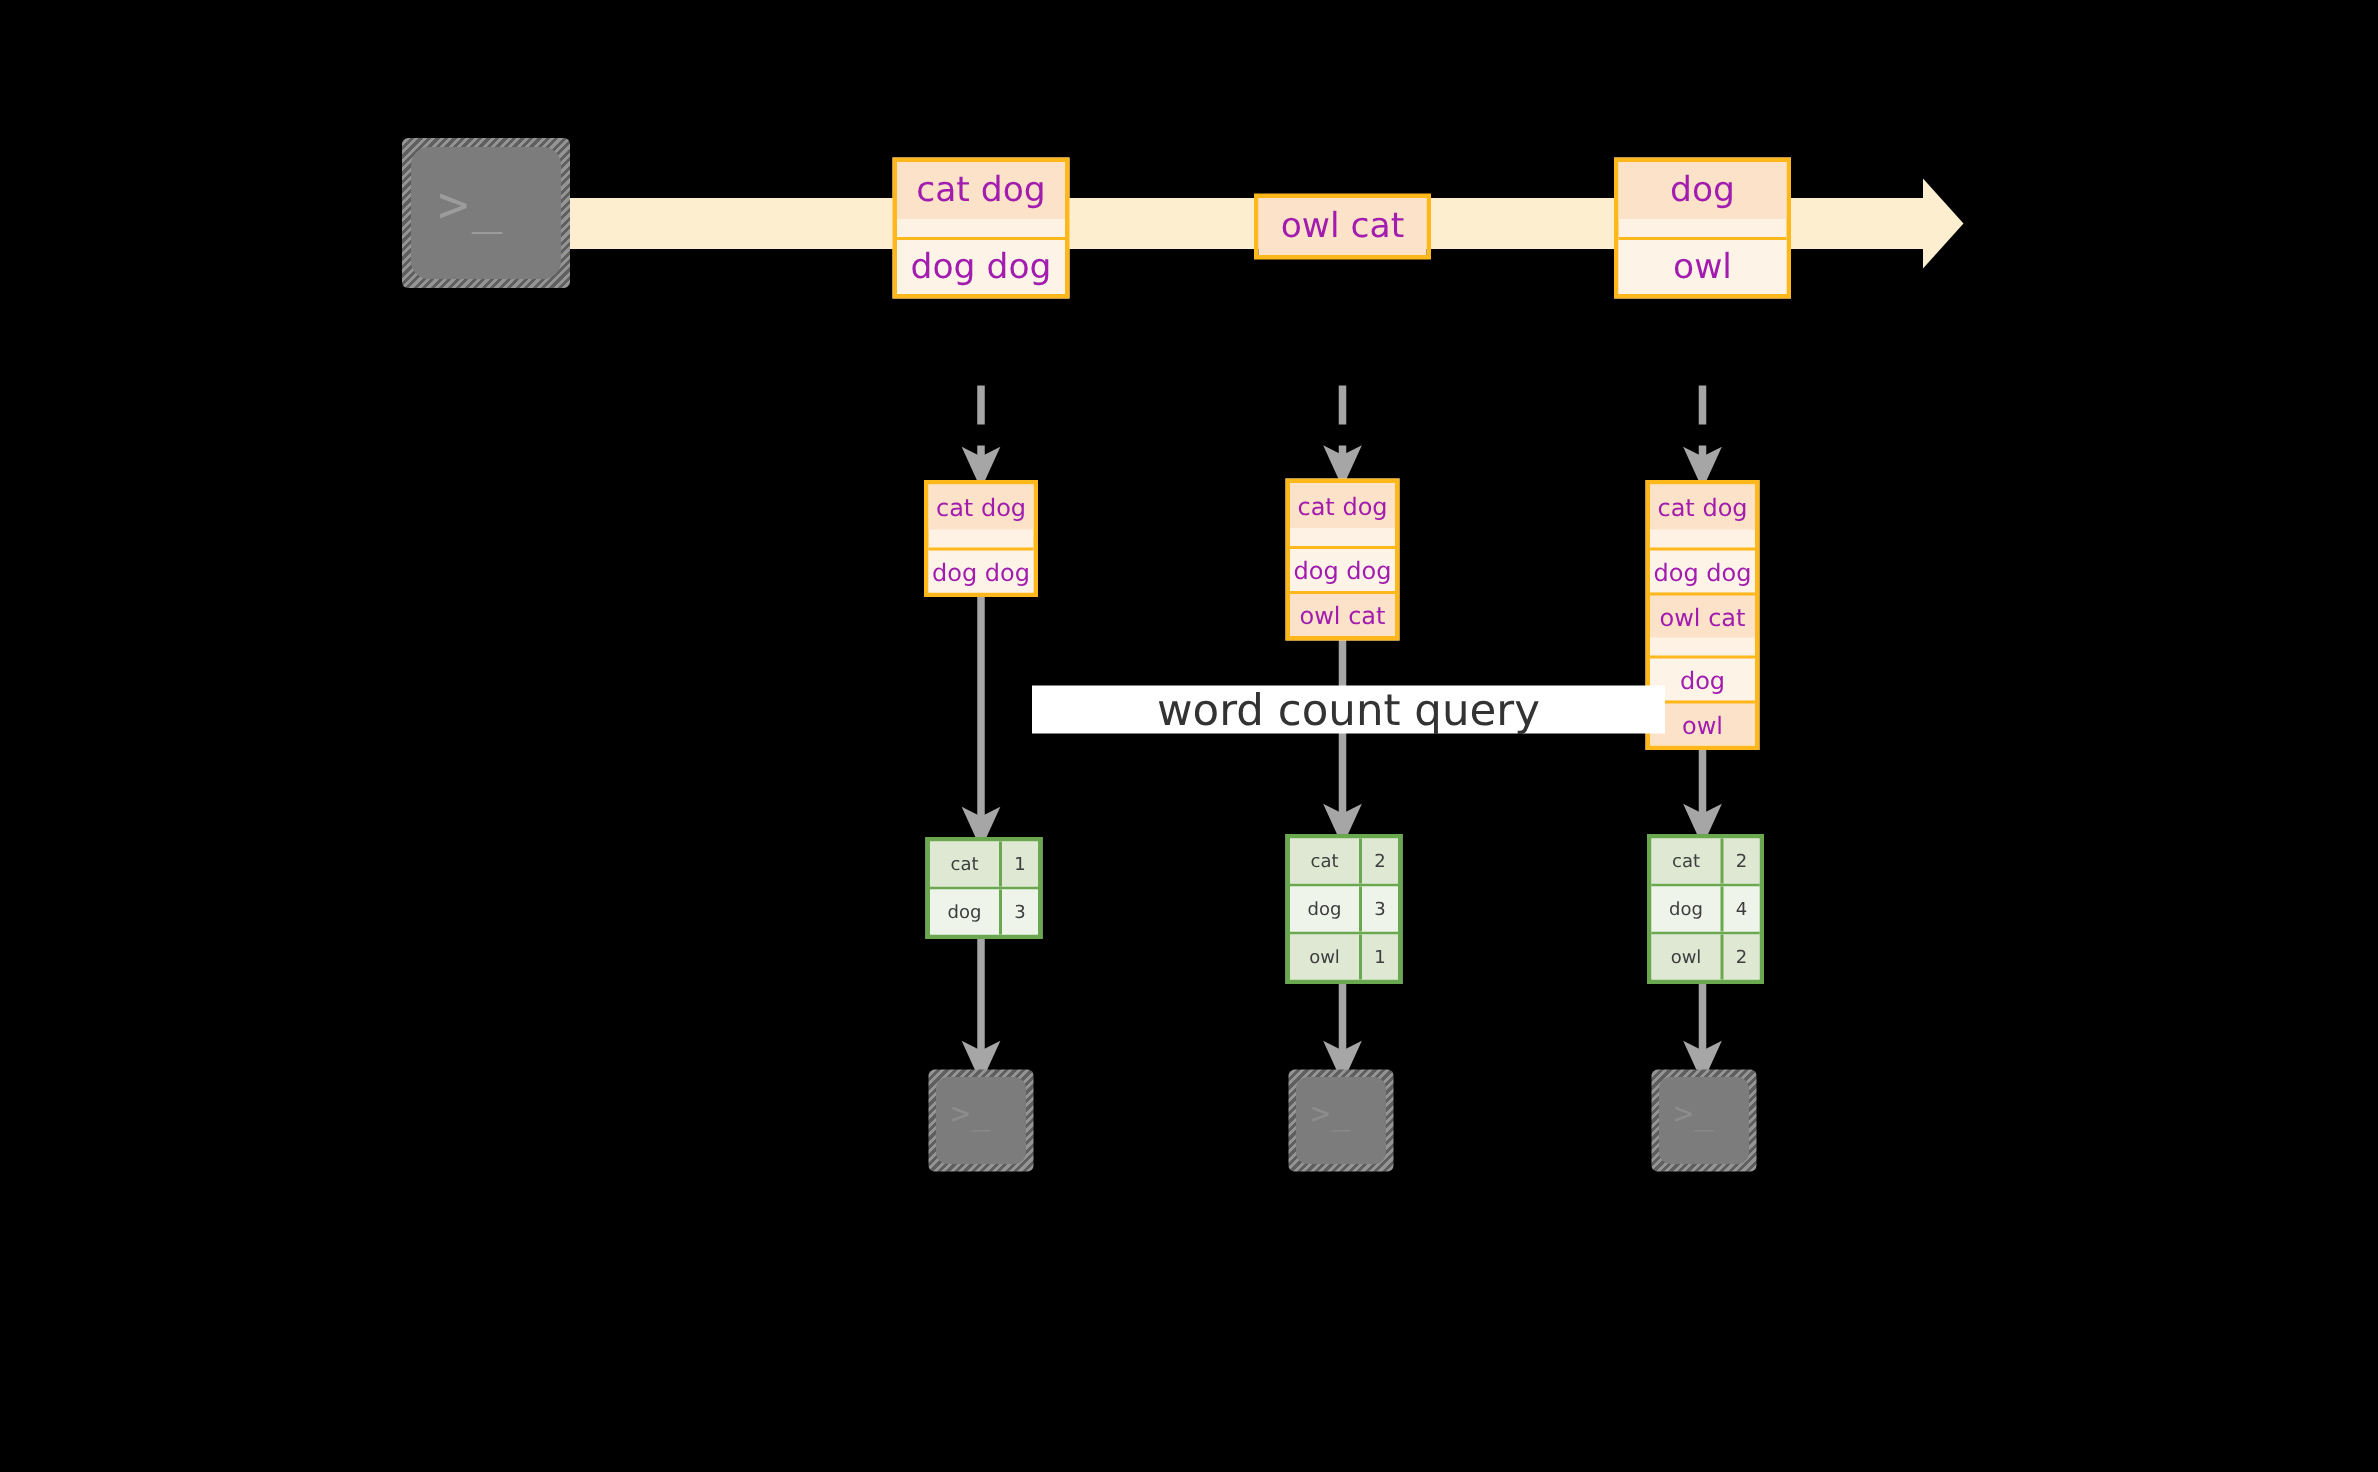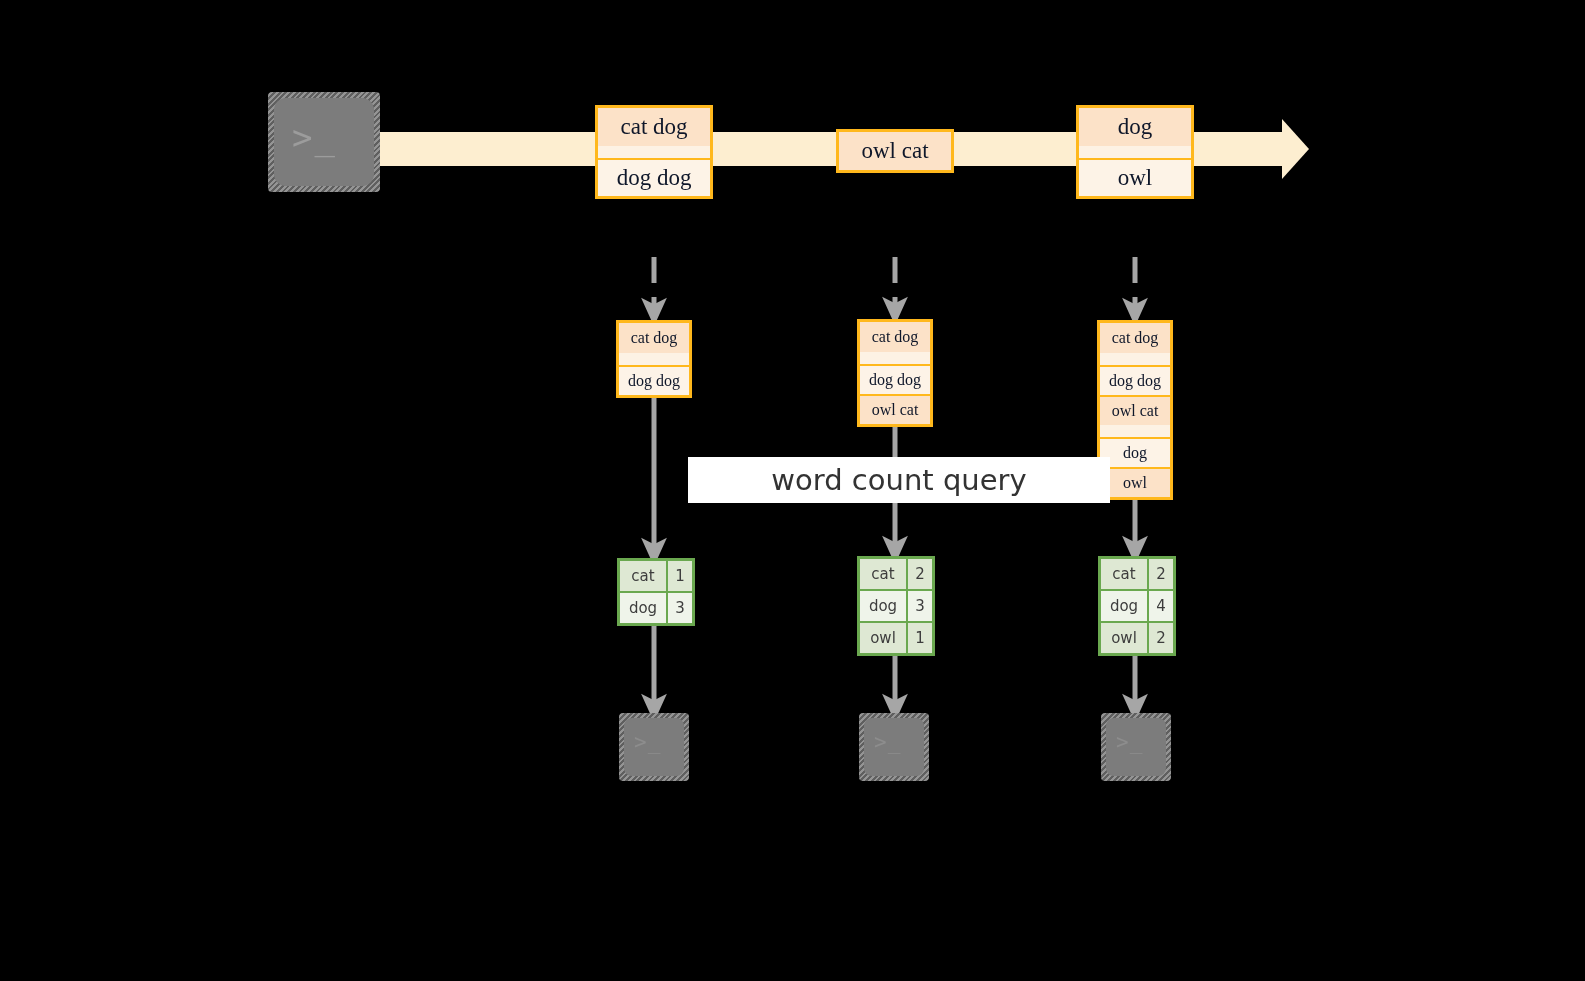--- a/index.html
+++ b/index.html
@@ -92,23 +92,22 @@
     position: absolute;
     box-sizing: border-box;
     border: 3px solid #ffb81c;
     background: #fdf2e4;
   }
   .event-row {
     box-sizing: border-box;
     display: flex;
     align-items: center;
     justify-content: center;
-    color: #0f172a;
+    color: #a21caf;
     white-space: nowrap;
-    font-family: Liberation Serif, serif;
   }
   .event-row.shade-a { background: #fce2c8; }
   .event-row.shade-b { background: #fdf3e7; margin-top: 12px; }
   .event-row + .event-row { border-top: 2px solid #ffb81c; }
 
   
   .event-box.stream { }
   .event-box.stream .event-row {
     height: 38px;
     font-size: 23px;
@@ -139,39 +138,39 @@
   .result-row {
     display: flex;
   }
   .result-row + .result-row { border-top: 2px solid #6aa84f; }
   .result-cell {
     box-sizing: border-box;
     height: 30px;
     display: flex;
     align-items: center;
     justify-content: center;
-    font-size: 15px;
+    font-size: 12px;
     color: #3d3d3d;
   }
   .result-cell.key { width: 46px; }
   .result-cell.val {
     width: 26px;
     border-left: 2px solid #6aa84f;
   }
   .result-row.shade-a .result-cell { background: #dee8d3; }
   .result-row.shade-b .result-cell { background: #eff4ea; }
   .box-g1 { left: 617px; top: 558px; }
   .box-g2 { left: 857px; top: 556px; }
   .box-g3 { left: 1098px; top: 556px; }
 
   
   .query-label {
     position: absolute;
     left: 688px; top: 457px;
-    width: 422px; height: 46px;
+    width: 422px; height: 32px;
     background: #ffffff;
     display: flex;
     align-items: center;
     justify-content: center;
     font-size: 29px;
     color: #333333;
     white-space: nowrap;
   }
 </style>
 </head>

